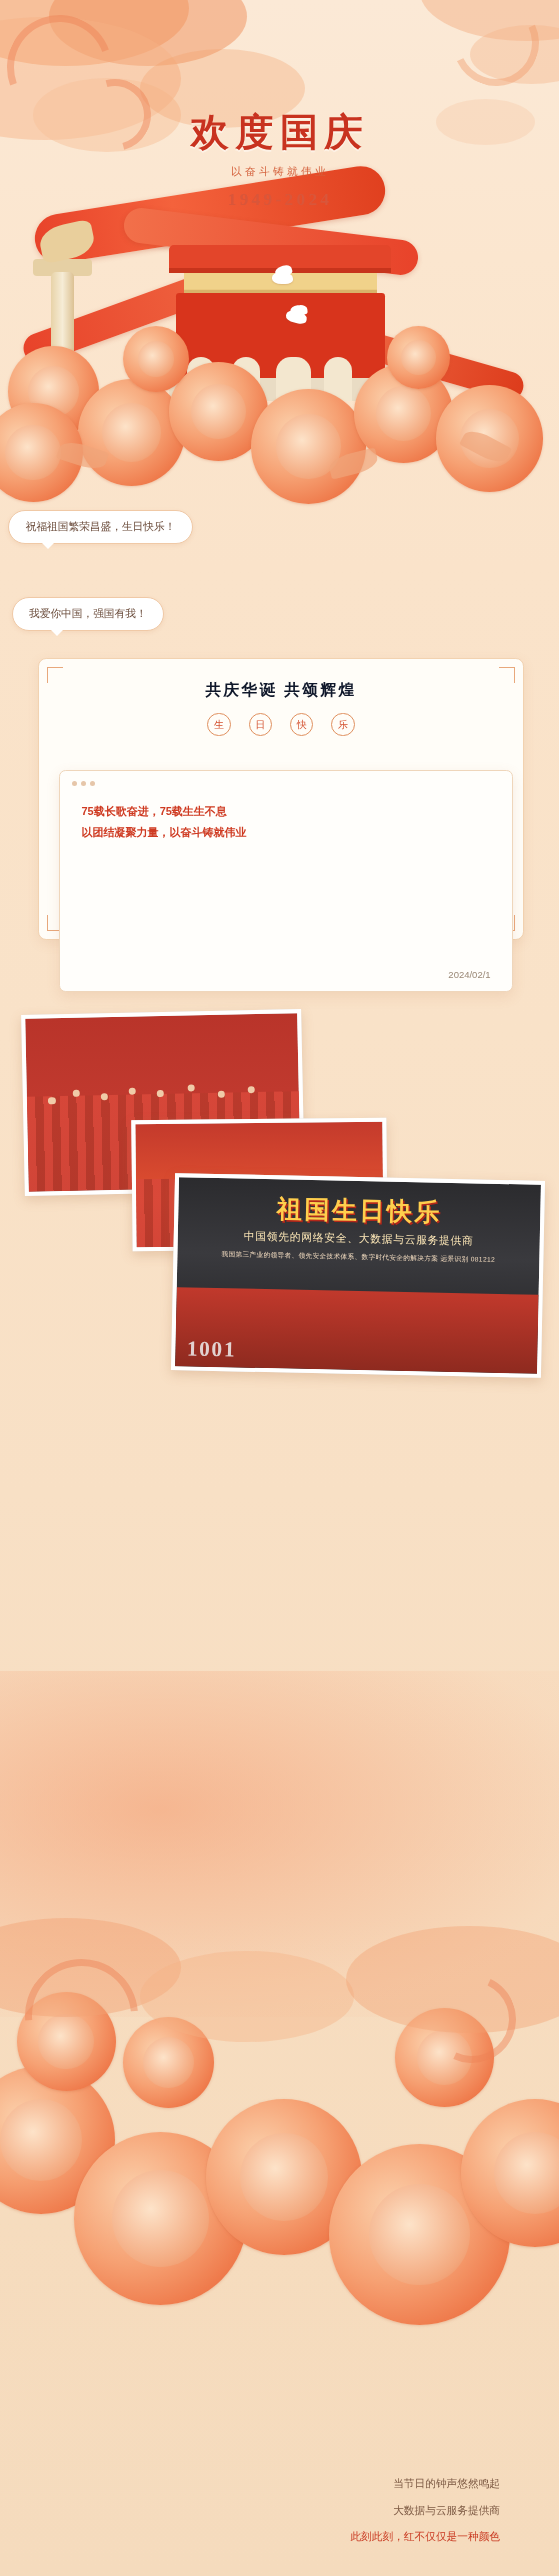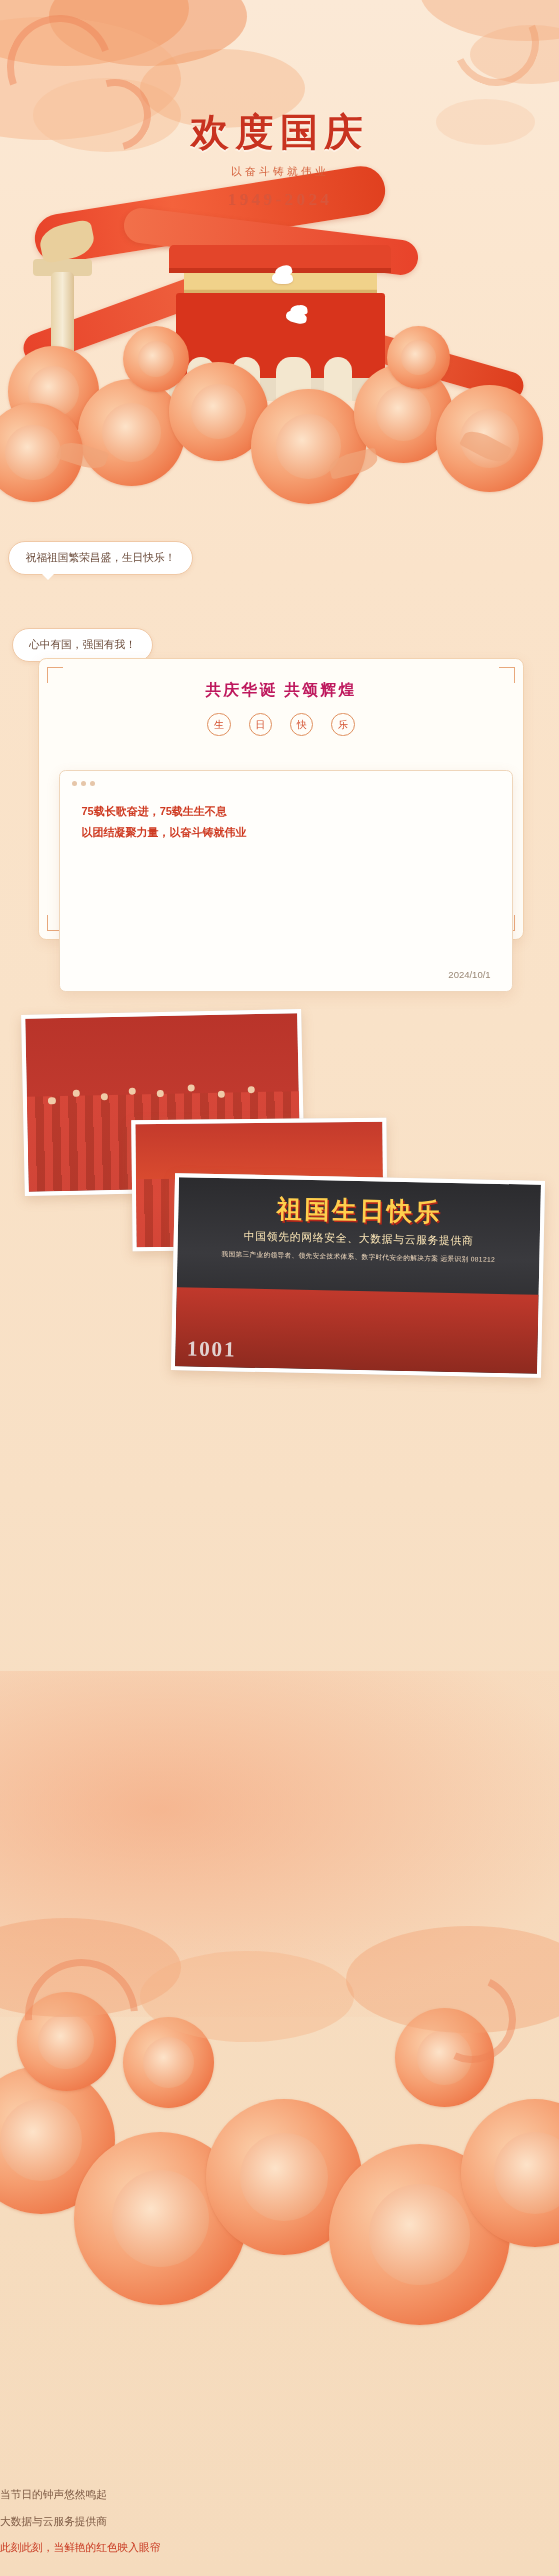--- a/index.html
+++ b/index.html
@@ -192,21 +192,20 @@
   .bubble {
     position: absolute;
     background: #fff;
     border: 0.8px solid #f0c9a6;
     border-radius: 21.4px;
     padding: 9px 16.5px;
     font-size: 10.7px;
     color: #6a4b3a;
     box-shadow: 0 1.6px 4.1px rgba(200,120,70,.12);
     white-space: nowrap;
-    margin-top: 31px;
   }
   .bubble:after {
     content:"";
     position: absolute;
     width: 0; height: 0;
     border: 6.6px solid transparent;
   }
   .bub1 { left: 8.2px; top: 0px; }
   .bub1:after { left: 33px; bottom: -12.3px; border-top-color: #fff; }
   .bub2 { left: 150px; top: 43px; }
@@ -231,21 +230,21 @@
   .cc-tl { left: 8.2px; top: 8.2px; border-right: none; border-bottom: none;}
   .cc-tr { right: 8.2px; top: 8.2px; border-left: none; border-bottom: none;}
   .cc-bl { left: 8.2px; bottom: 8.2px; border-right: none; border-top: none;}
   .cc-br { right: 8.2px; bottom: 8.2px; border-left: none; border-top: none;}
   .card-head {
     text-align: center;
     margin-top: 21.4px;
     font-family: "Liberation Serif", serif;
     font-size: 15.6px;
     letter-spacing: 2.5px;
-    color: #be185d;
+    color: #0f172a;
     font-weight: bold;
   }
   .badges {
     display: flex;
     justify-content: center;
     gap: 18px;
     margin-top: 11.5px;
   }
   .badge {
     width: 21.4px; height: 21.4px;
@@ -368,22 +367,22 @@
   }
   .bottom-wave {
     position:absolute;
     left: -33px; top: 66px; width: 642px; height: 346px;
     background: radial-gradient(ellipse at 30% 40%, rgba(244,150,105,.55), rgba(247,196,160,.15) 70%, rgba(247,221,192,0) 100%);
   }
 
   
   .footer {
     position: absolute;
-    left: 0; bottom: 12px; width: 500px;
-    text-align: left;
+    left: 0; bottom: 23px; width: 500px;
+    text-align: right;
     z-index: 9;
   }
   .footer p {
     margin: 0 0 8.2px 0;
     color: #7d5a44;
     font-size: 10.7px;
     line-height: 18px;
   }
   .footer .hl { color: #c8371f; }
 </style>
@@ -449,21 +448,21 @@
     <div class="leaf" style="left:58px; top:272px; transform:rotate(18deg);"></div>
     <div class="leaf" style="left:329px; top:280px; transform:rotate(-14deg);"></div>
     <div class="leaf" style="left:461px; top:263px; transform:rotate(28deg);"></div>
   </div>
 
   <div class="bubbles">
     <div class="bubble bub1">
       <span>祝福祖国繁荣昌盛，生日快乐！</span>
     </div>
     <div class="bubble bub3">
-      <span>心中有国，强国有我！</span>
+      <span>我爱你中国，强国有我！</span>
     </div>
   </div>
 
   <div class="card">
     <div class="card-corner cc-tl"></div>
     <div class="card-corner cc-tr"></div>
     <div class="card-corner cc-bl"></div>
     <div class="card-corner cc-br"></div>
     <div class="card-head">共庆华诞 共颂辉煌</div>
     <div class="badges">
@@ -477,21 +476,21 @@
   <div class="note">
     <div class="note-dots">
         <i></i>
         <i></i>
         <i></i>
       </div>
     <div class="slogan">
       <div>75载长歌奋进，75载生生不息</div>
       <div>以团结凝聚力量，以奋斗铸就伟业</div>
     </div>
-    <div class="note-date">2024/10/1</div>
+    <div class="note-date">2024/02/1</div>
   </div>
 
   <div class="photo ph1">
     <div class="ph-bg1"></div>
     <div class="crowd"></div>
     <div class="crowd-head" style="left:21.4px;  top:79px;"></div>
     <div class="crowd-head" style="left:46px;  top:72px;"></div>
     <div class="crowd-head" style="left:74px;  top:76px;"></div>
     <div class="crowd-head" style="left:102px; top:71px;"></div>
     <div class="crowd-head" style="left:130px; top:74px;"></div>
@@ -529,17 +528,17 @@
     <div class="cloud" style="width:230px;height:99px;background:#f2a274;opacity:.45;left:-49px;top:313px;"></div>
     <div class="cloud" style="width:214px;height:91px;background:#f4b184;opacity:.4;left:140px;top:346px;"></div>
     <div class="cloud" style="width:247px;height:107px;background:#f2a071;opacity:.4;left:346px;top:321px;"></div>
     <div class="swirl" style="width:99px;height:99px;left:25px;top:354px;transform:rotate(40deg);"></div>
     <div class="swirl" style="width:74px;height:74px;left:428px;top:370px;transform:rotate(160deg);"></div>
   </div>
 
   <div class="footer">
     <p>当节日的钟声悠然鸣起</p>
     <p>大数据与云服务提供商</p>
-    <p class="hl">此刻此刻，当鲜艳的红色映入眼帘</p>
+    <p class="hl">此刻此刻，红不仅仅是一种颜色</p>
   </div>
 
 </div>
 
 
 </body></html>

